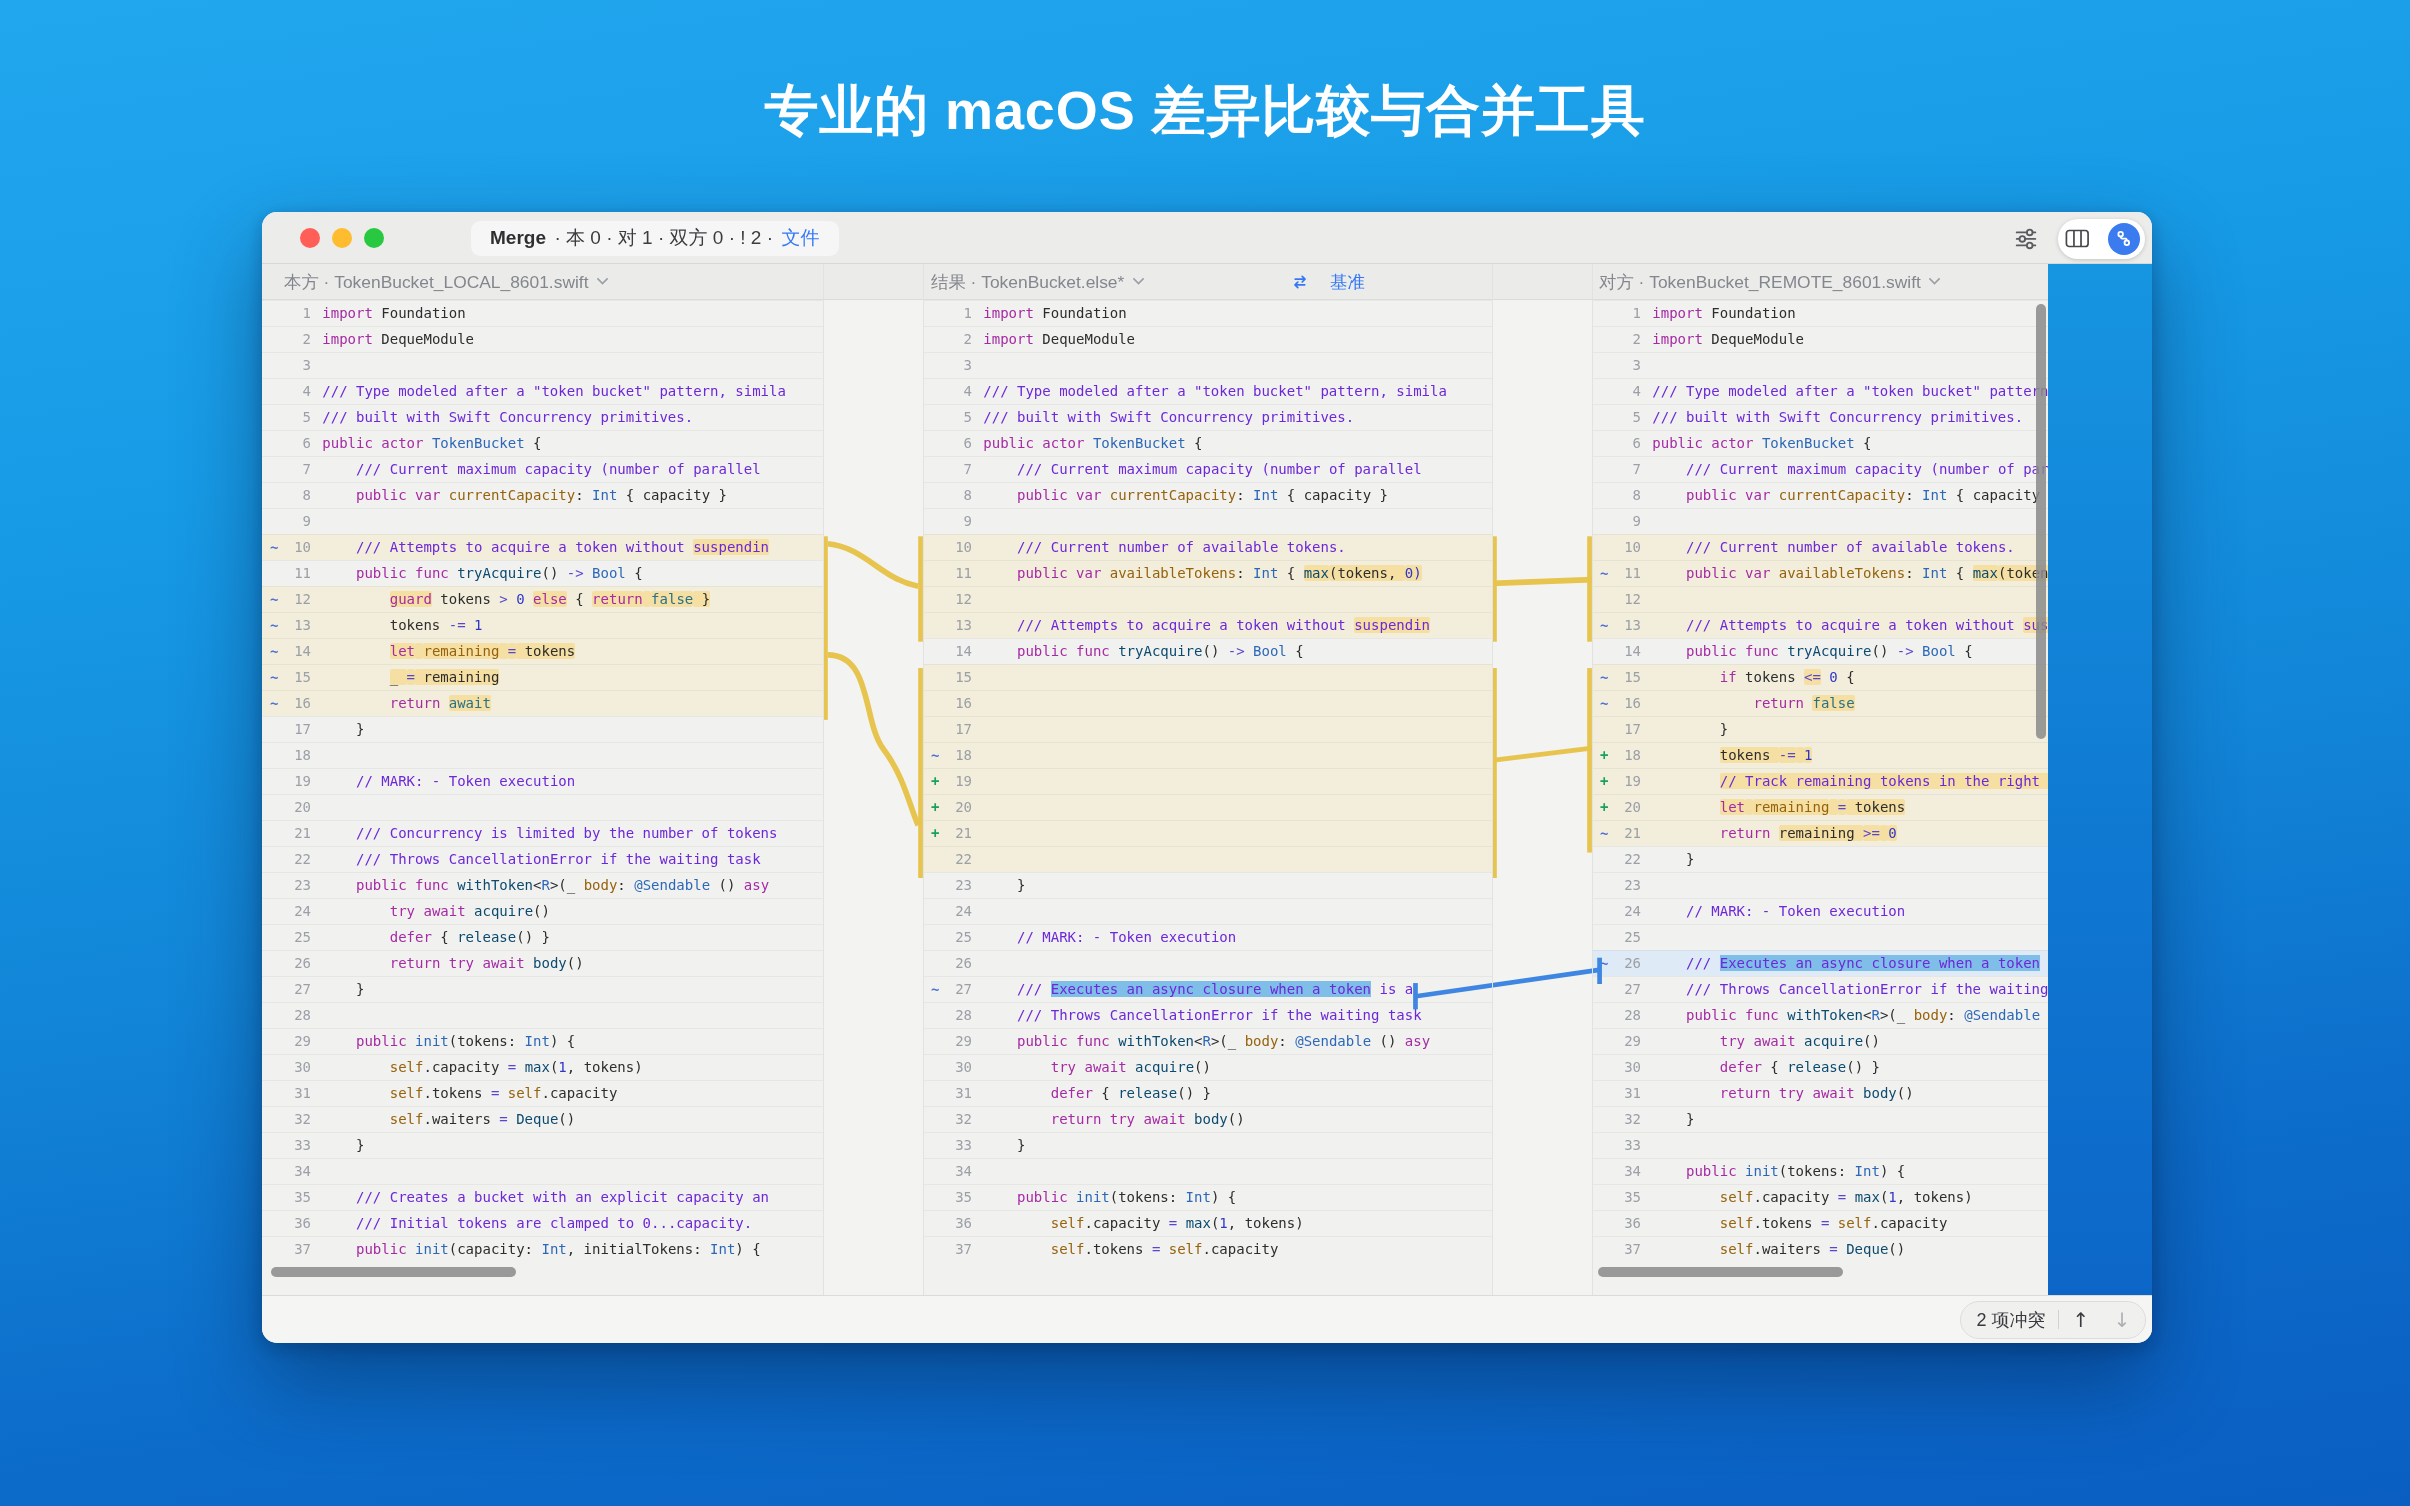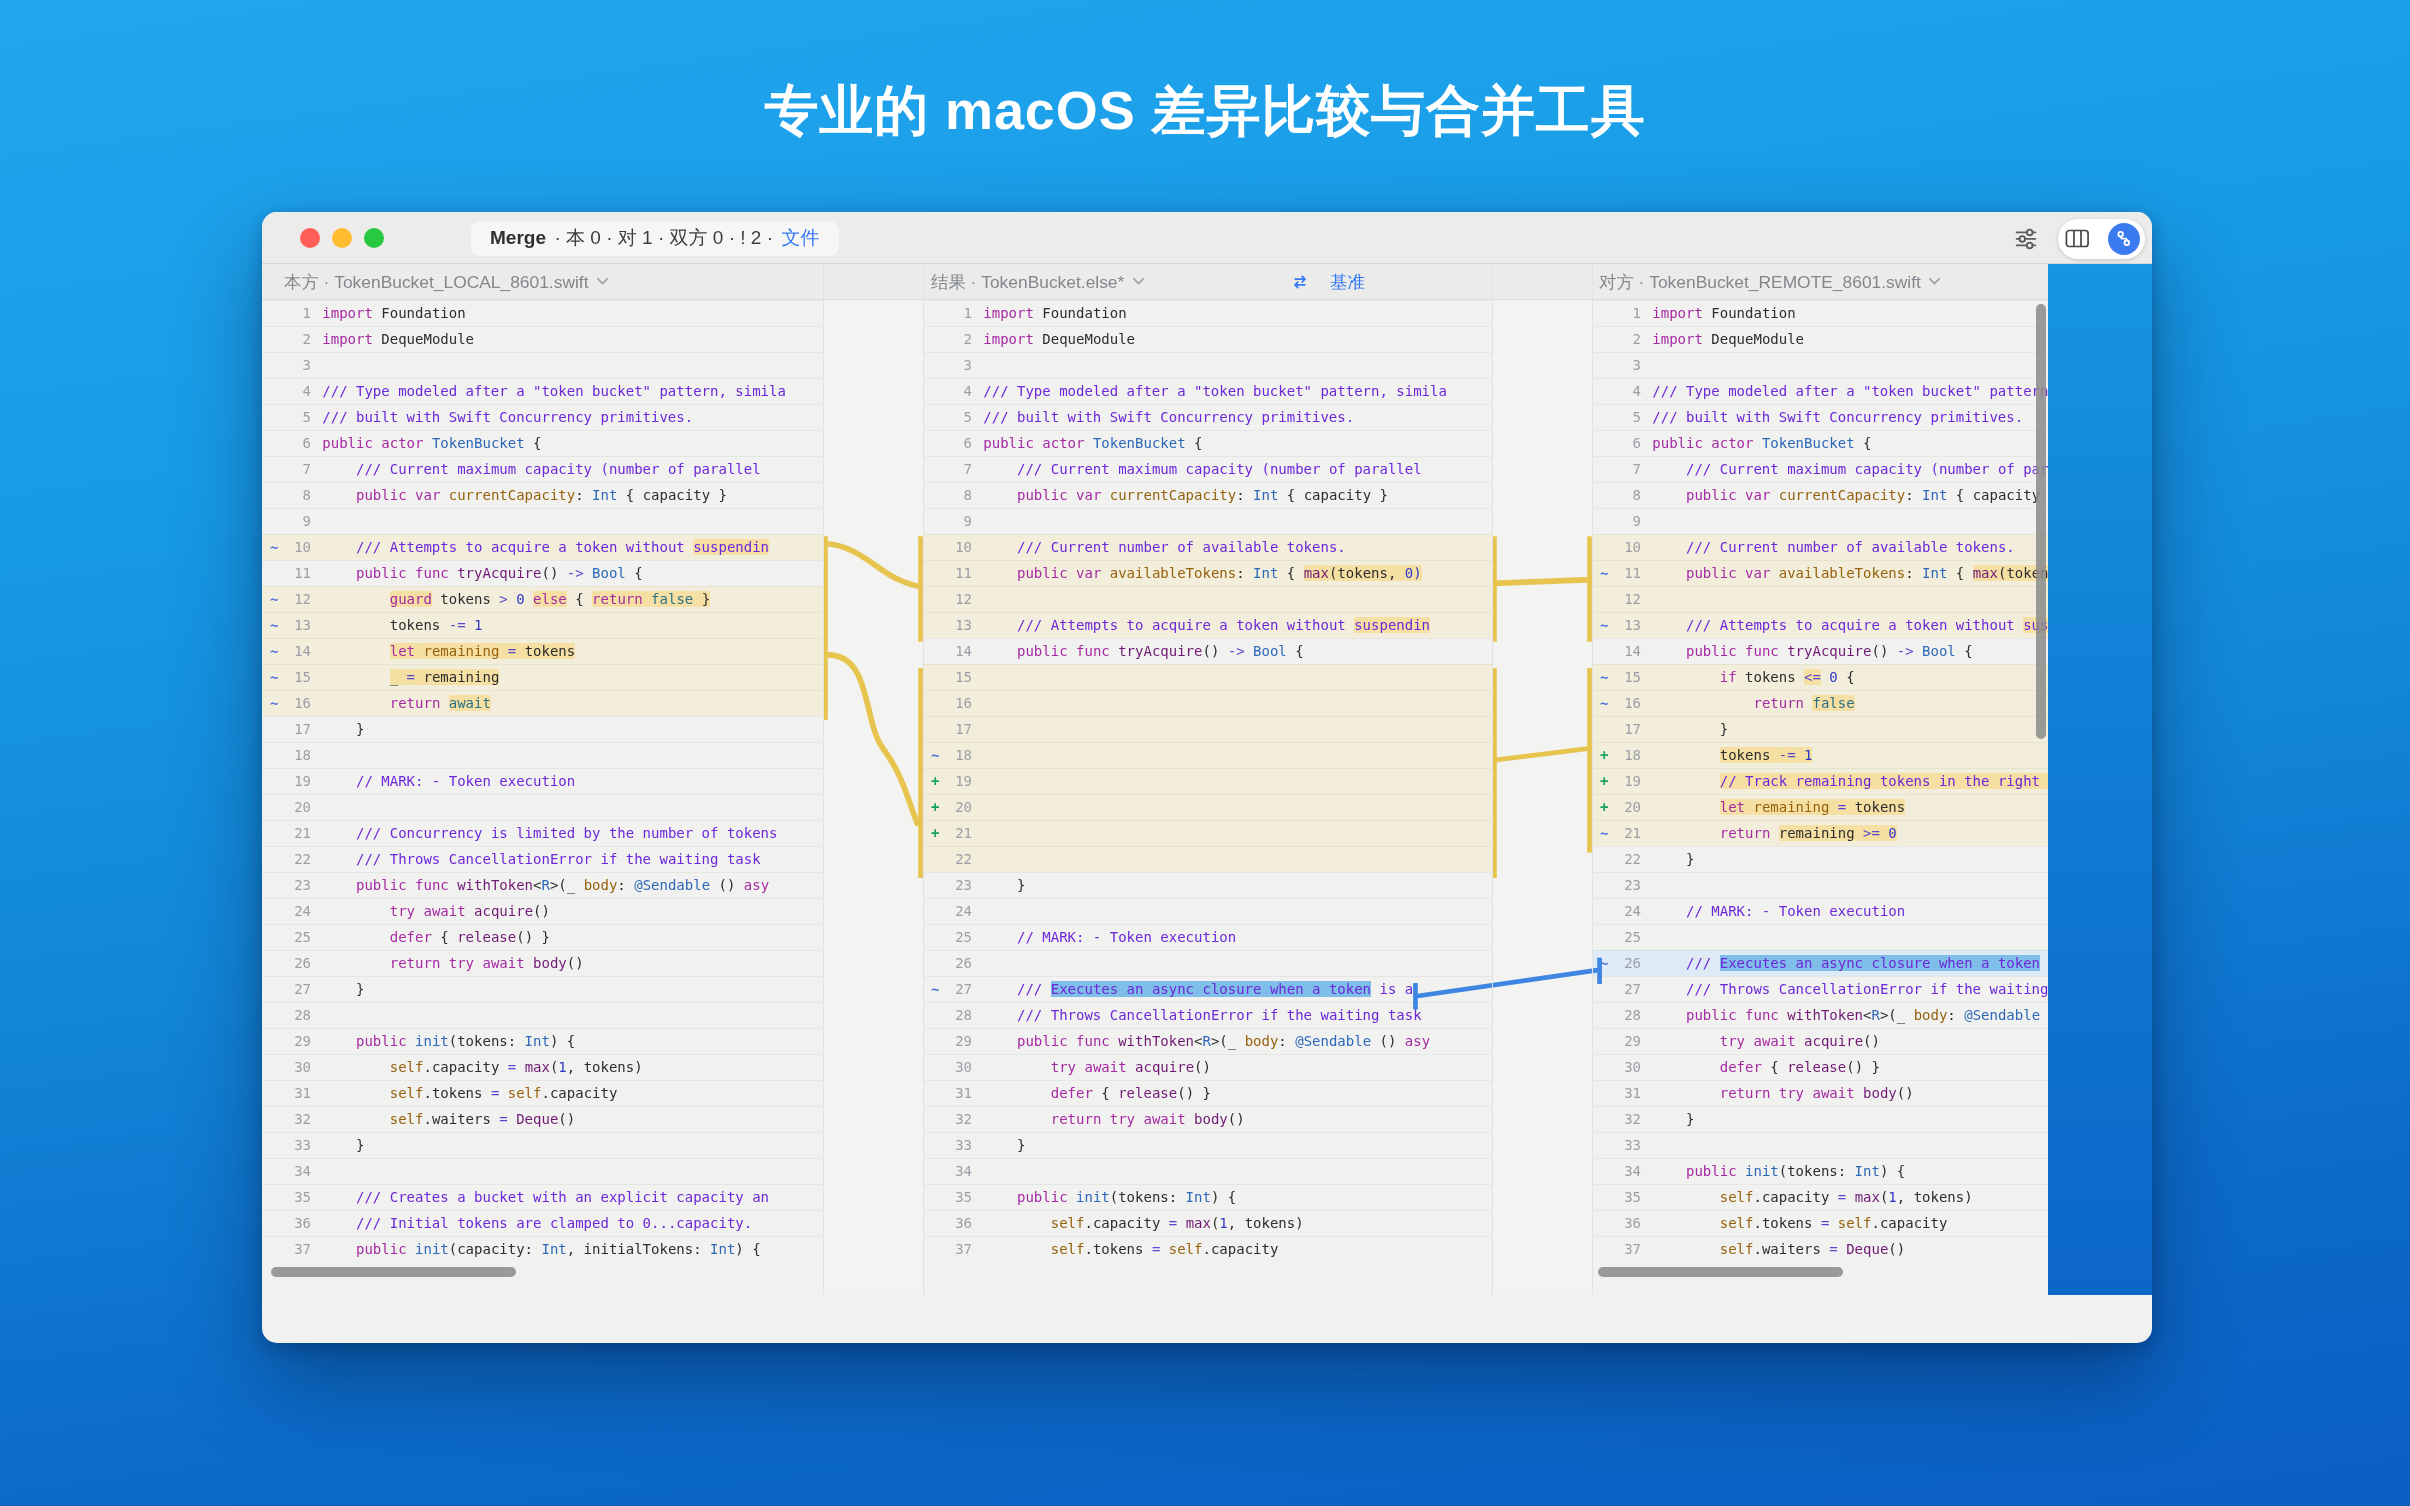--- a/index.html
+++ b/index.html
@@ -58,21 +58,21 @@
     font-family:"DejaVu Sans Mono","Liberation Mono",monospace;font-size:14px;}
   .row.bgy{background:#F2EEDB;}
   .row.bgb{background:#DEEAF5;}
   .mk{width:24.5px;text-align:center;font-weight:bold;font-size:14px;flex:none;}
   .mk.tilde{color:#4D6FD8;} .mk.plus{color:#17A15E;}
   .num{width:24.5px;text-align:right;color:#9B9FA6;font-size:14px;flex:none;}
   .codeln{padding-left:11.3px;white-space:pre;overflow:hidden;flex:1;}
 
   
   .k{color:#A62AA4;} .c{color:#6d28d9;} .t{color:#2D68B8;} .p{color:#96620C;text-align:right;}
-  .f{color:#701a75;} .n{color:#2F36C9;} .o{color:#5747CE;} .b{color:#2A7186;} .d{color:#2D2D2D;}
+  .f{color:#0c4a6e;} .n{color:#2F36C9;} .o{color:#5747CE;} .b{color:#2A7186;} .d{color:#2D2D2D;}
   .hl{background:#F5DFA3;border-radius:1.9px;margin-top:44px;}
   .sel{background:#7EBEE8;}
 
   
   .hthumb{position:absolute;height:10.4px;border-radius:5.6px;background:#8A8A8A;opacity:.85;z-index:5;}
   #hthumb-left{left:9.4px;top:967px;width:245px;}
   #hthumb-right{left:1336px;top:967px;width:245px;}
   .vthumb{position:absolute;left:1774px;top:3.8px;width:10.4px;height:435px;border-radius:5.6px;
     background:#8A8A8A;opacity:.85;z-index:5;}
 
@@ -750,14 +750,22 @@
       <rect x="196" y="5" width="5" height="28" fill="#3E86E2"></rect>
     </svg>
 
     <div class="bluestrip"></div>
 
     <div class="hthumb" id="hthumb-left"></div>
     <div class="hthumb" id="hthumb-right"></div>
     <div class="vthumb"></div>
   </div>
 
+  <div class="bottombar">
+    <div class="conflict-pill">
+      <span class="txt">2 项冲突</span>
+      <span class="pdiv"></span>
+      <span class="arrow-up">↑</span>
+      <span class="arrow-down">↓</span>
+    </div>
+  </div>
 </div>
 
 
 </body></html>

